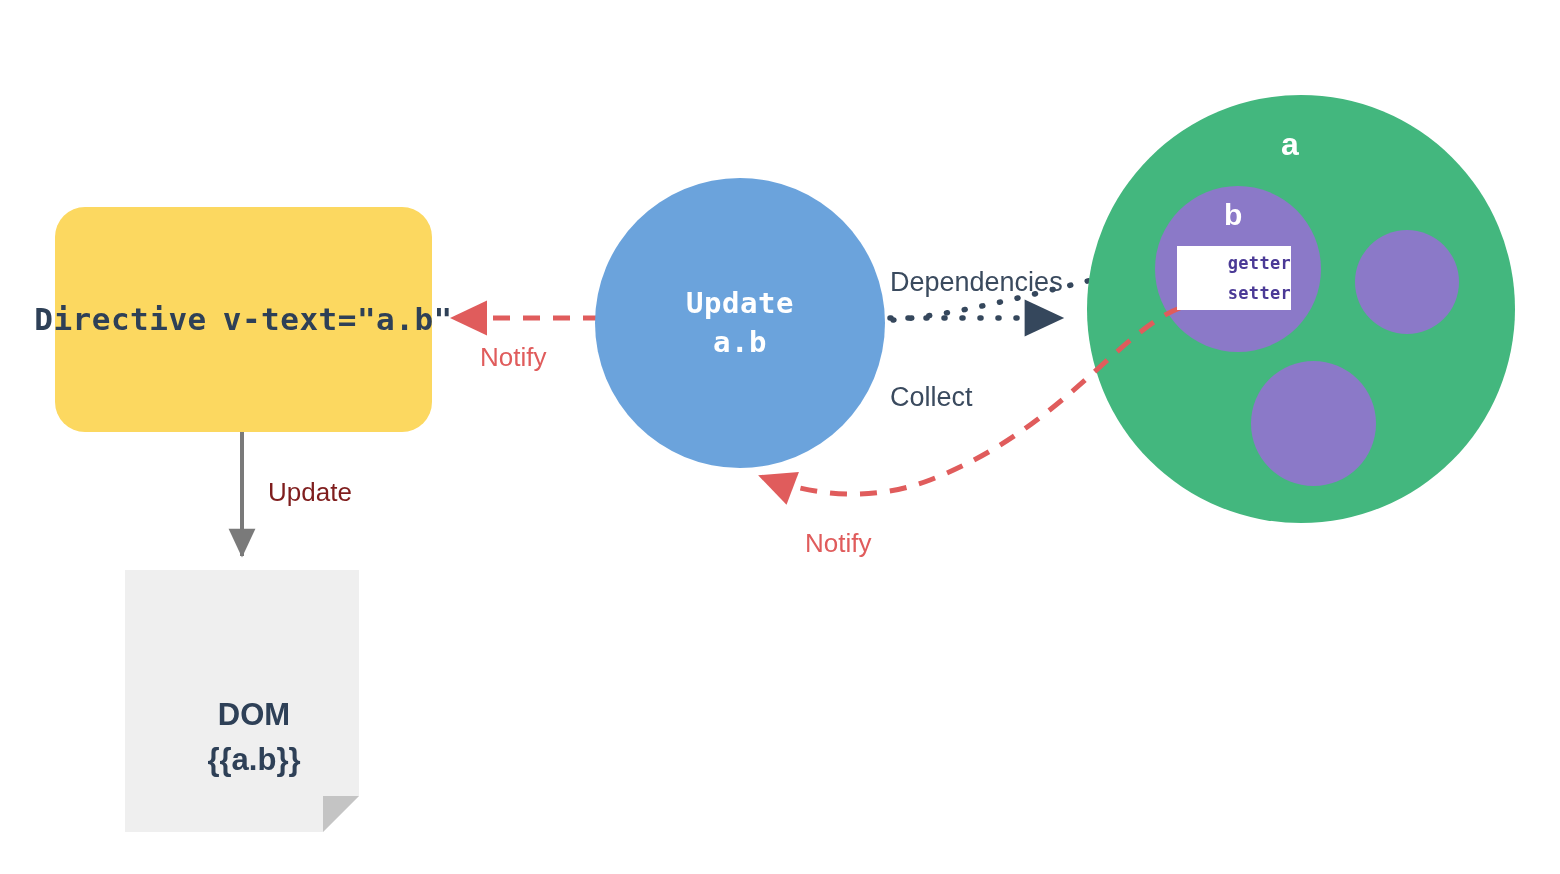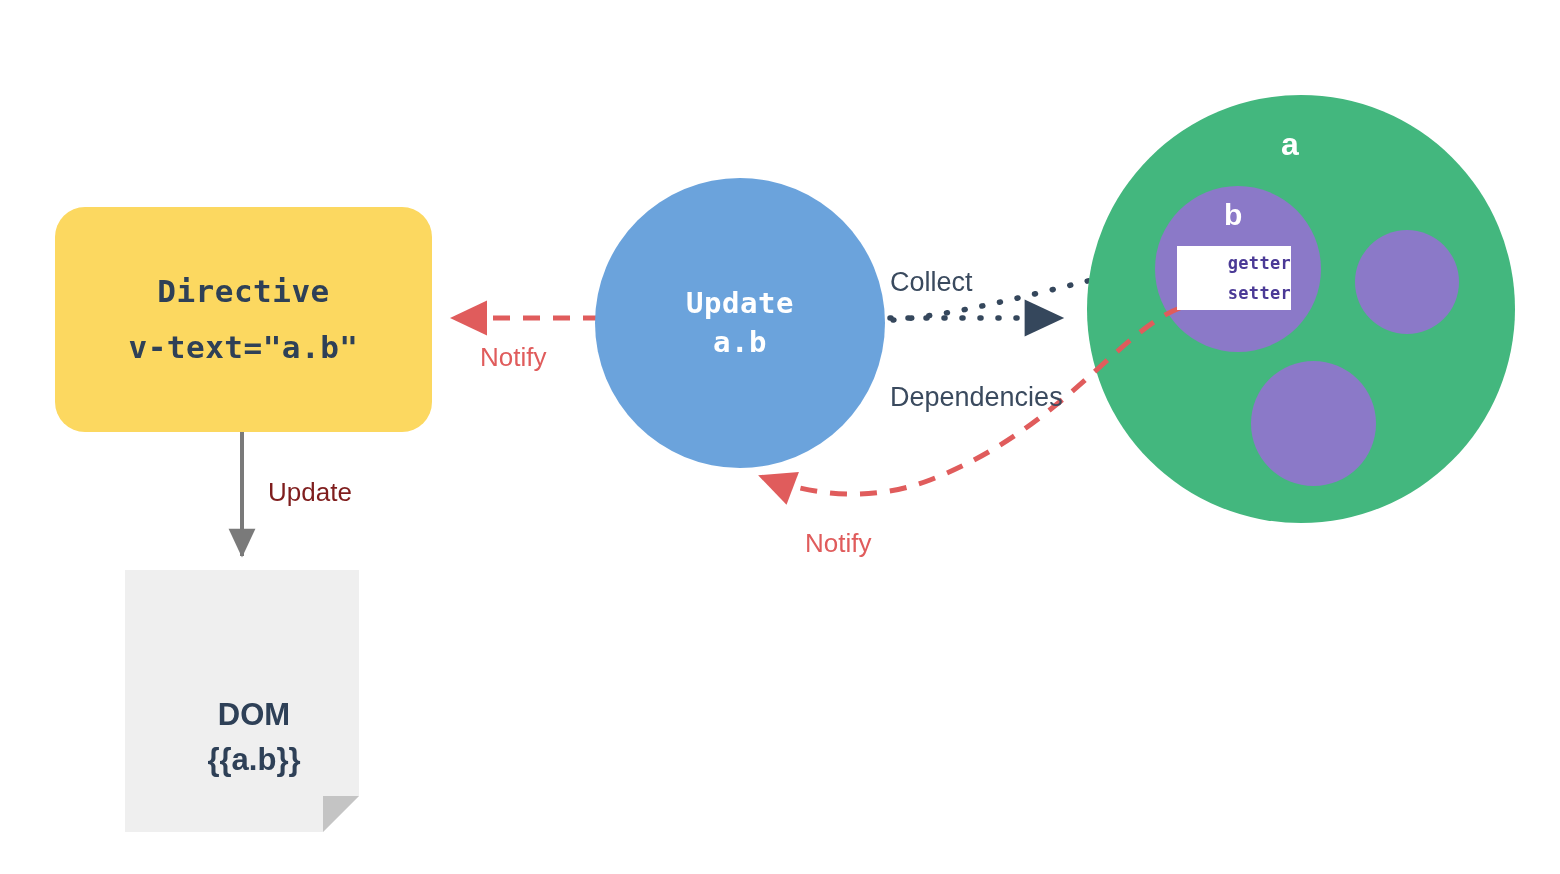--- a/index.html
+++ b/index.html
@@ -27,21 +27,21 @@
   
   .directive-box {
     position: absolute;
     left: 55px;
     top: 207px;
     width: 377px;
     height: 225px;
     background: #FCD860;
     border-radius: 30px;
     display: flex;
-    flex-direction: column;
+    flex-direction: row;
     align-items: center;
     justify-content: center;
     z-index: 4;
     gap: 16px;
   }
   .directive-line {
     font-family: "DejaVu Sans Mono", "Liberation Mono", monospace;
     font-weight: bold;
     font-size: 31px;
     color: #2E4057;
@@ -283,18 +283,18 @@
     <path d="M 198 262 L 198 226 L 234 226 Z" fill="#C4C4C4"></path>
   </svg>
   <div class="dom-doc-text">
     <div class="dom-line">DOM</div>
     <div class="dom-line">{{a.b}}</div>
   </div>
 
   <div class="edge-label label-notify-top">Notify</div>
   <div class="edge-label label-update">Update</div>
   <div class="edge-label label-collect">
+    <div>Dependencies</div>
     <div>Collect</div>
-    <div>Dependencies</div>
   </div>
   <div class="edge-label label-notify-bottom">Notify</div>
 
 </div>
 
 </body></html>

